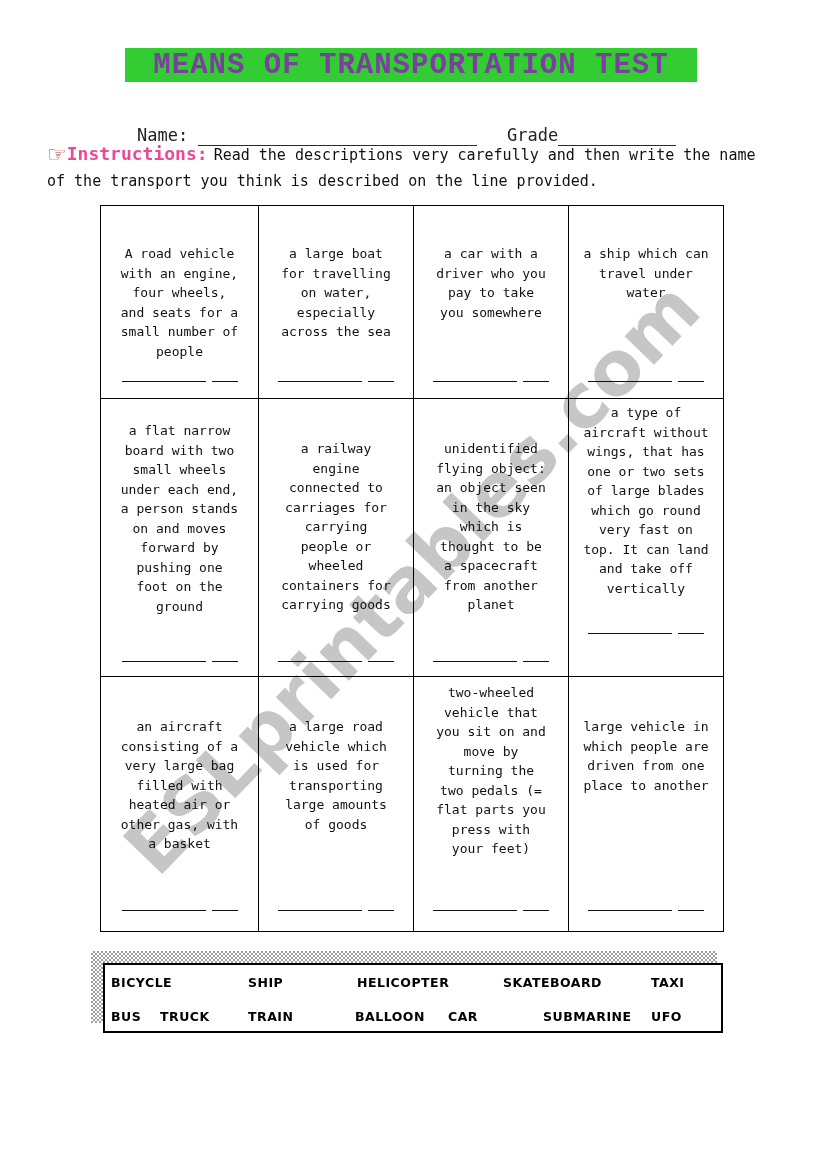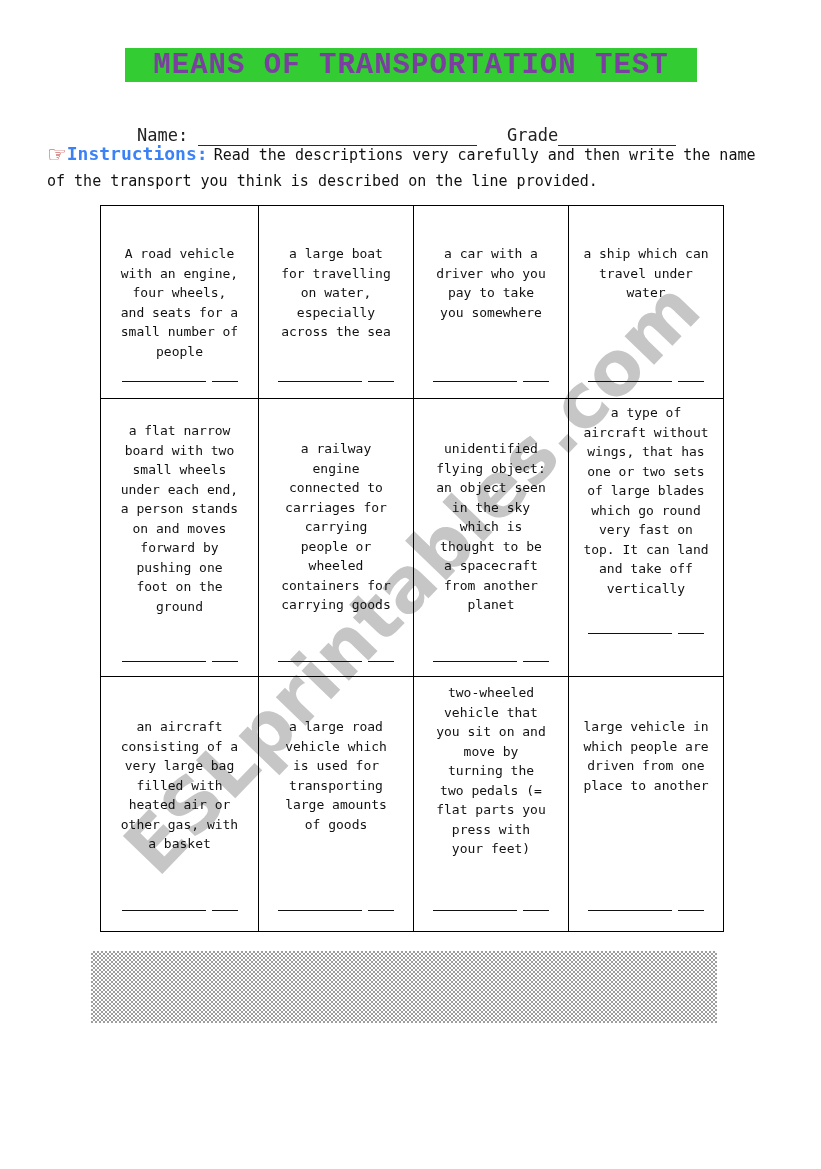--- a/index.html
+++ b/index.html
@@ -17,21 +17,21 @@
   .nr-label{position:absolute;top:0;}
   .lbl-name{left:0;}
   .line{position:absolute;border-bottom:1.5px solid #2a2a2a;height:20px;}
   .line-name{left:61px;width:279px;}
   .lbl-grade{left:370px;}
   .line-grade{left:421px;width:118px;}
 
   
   .instructions{position:absolute;left:47px;top:141px;width:760px;font-size:15px;line-height:26px;color:#111;}
   .hand-icon{color:#c13030;font-size:22px;vertical-align:-2px;font-family:"DejaVu Sans",sans-serif;}
-  .ins-label{color:#3b82f6;font-weight:bold;font-size:18px;}
+  .ins-label{color:#ec4899;font-weight:bold;font-size:18px;}
   .ins-body{margin-left:6px;}
 
   
   .watermark{position:absolute;left:412px;top:578px;transform:translate(-50%,-50%) rotate(-46deg);
              font-family:"DejaVu Sans","Liberation Sans",sans-serif;font-weight:bold;
              font-size:75px;color:#c6c6c6;white-space:nowrap;z-index:1;letter-spacing:0px;}
 
   
   table.grid{position:absolute;left:100px;top:205px;width:623px;border-collapse:collapse;
              table-layout:fixed;z-index:2;}
@@ -254,14 +254,28 @@
         <div class="blank">
               <span class="s1"></span>
               <span class="s2"></span>
             </div>
       </td>
     </tr>
   </tbody>
     </table>
 
   <div class="wb-shadow"></div>
+  <div class="wb-box">
+    <span class="w0">BICYCLE</span>
+    <span class="w1">SHIP</span>
+    <span class="w2">HELICOPTER</span>
+    <span class="w3">SKATEBOARD</span>
+    <span class="w4">TAXI</span>
+    <span class="x0">BUS</span>
+    <span class="x1">TRUCK</span>
+    <span class="x2">TRAIN</span>
+    <span class="x3">BALLOON</span>
+    <span class="x4">CAR</span>
+    <span class="x5">SUBMARINE</span>
+    <span class="x6">UFO</span>
+  </div>
 
 </div>
 
 </body></html>

